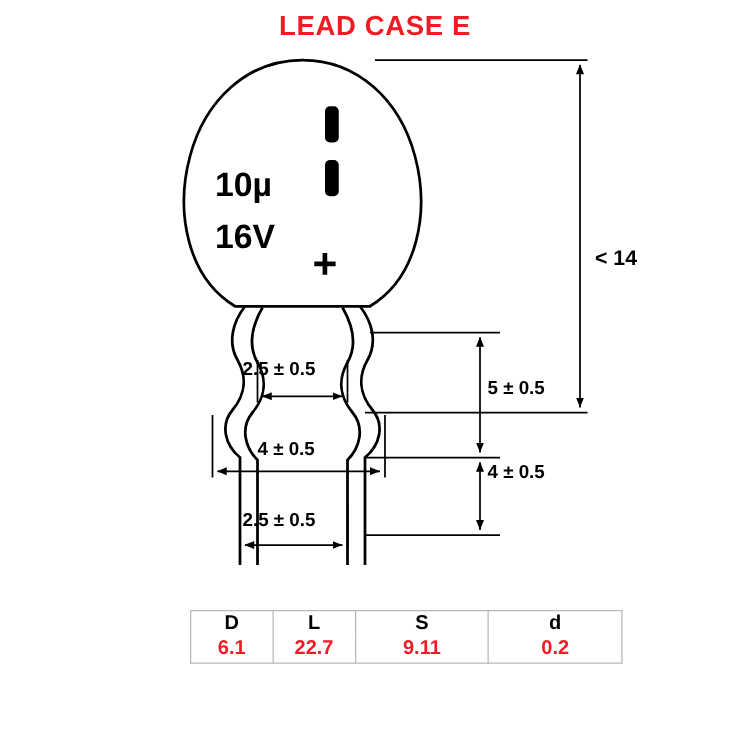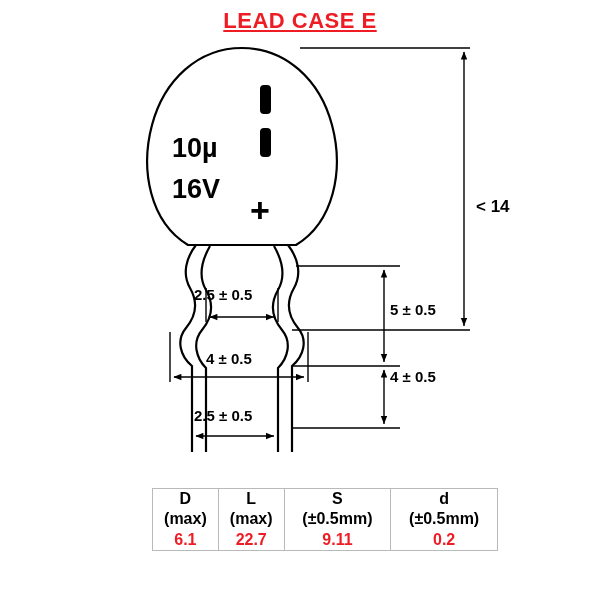--- a/index.html
+++ b/index.html
@@ -22,21 +22,20 @@
   #title {
     position: absolute;
     top: 8px;
     left: 0;
     width: 600px;
     text-align: center;
     font-size: 22px;
     font-weight: bold;
     color: #ee1c25;
     letter-spacing: 0.5px;
-    text-decoration: underline;
   }
   svg#drawing {
     position: absolute;
     top: 0;
     left: 0;
   }
   .dim-text {
     font-family: "Liberation Sans", sans-serif;
     font-size: 15px;
     font-weight: bold;
@@ -209,26 +208,20 @@
         <col class="c4">
     </colgroup>
     <tbody>
       <tr>
         <td class="hdr">D</td>
         <td class="hdr">L</td>
         <td class="hdr">S</td>
         <td class="hdr">d</td>
       </tr>
       <tr>
-        <td class="sub">(max)</td>
-        <td class="sub">(max)</td>
-        <td class="sub">(±0.5mm)</td>
-        <td class="sub">(±0.5mm)</td>
-      </tr>
-      <tr>
         <td class="val">6.1</td>
         <td class="val">22.7</td>
         <td class="val">9.11</td>
         <td class="val">0.2</td>
       </tr>
     </tbody>
   </table>
 
 </div>
 

